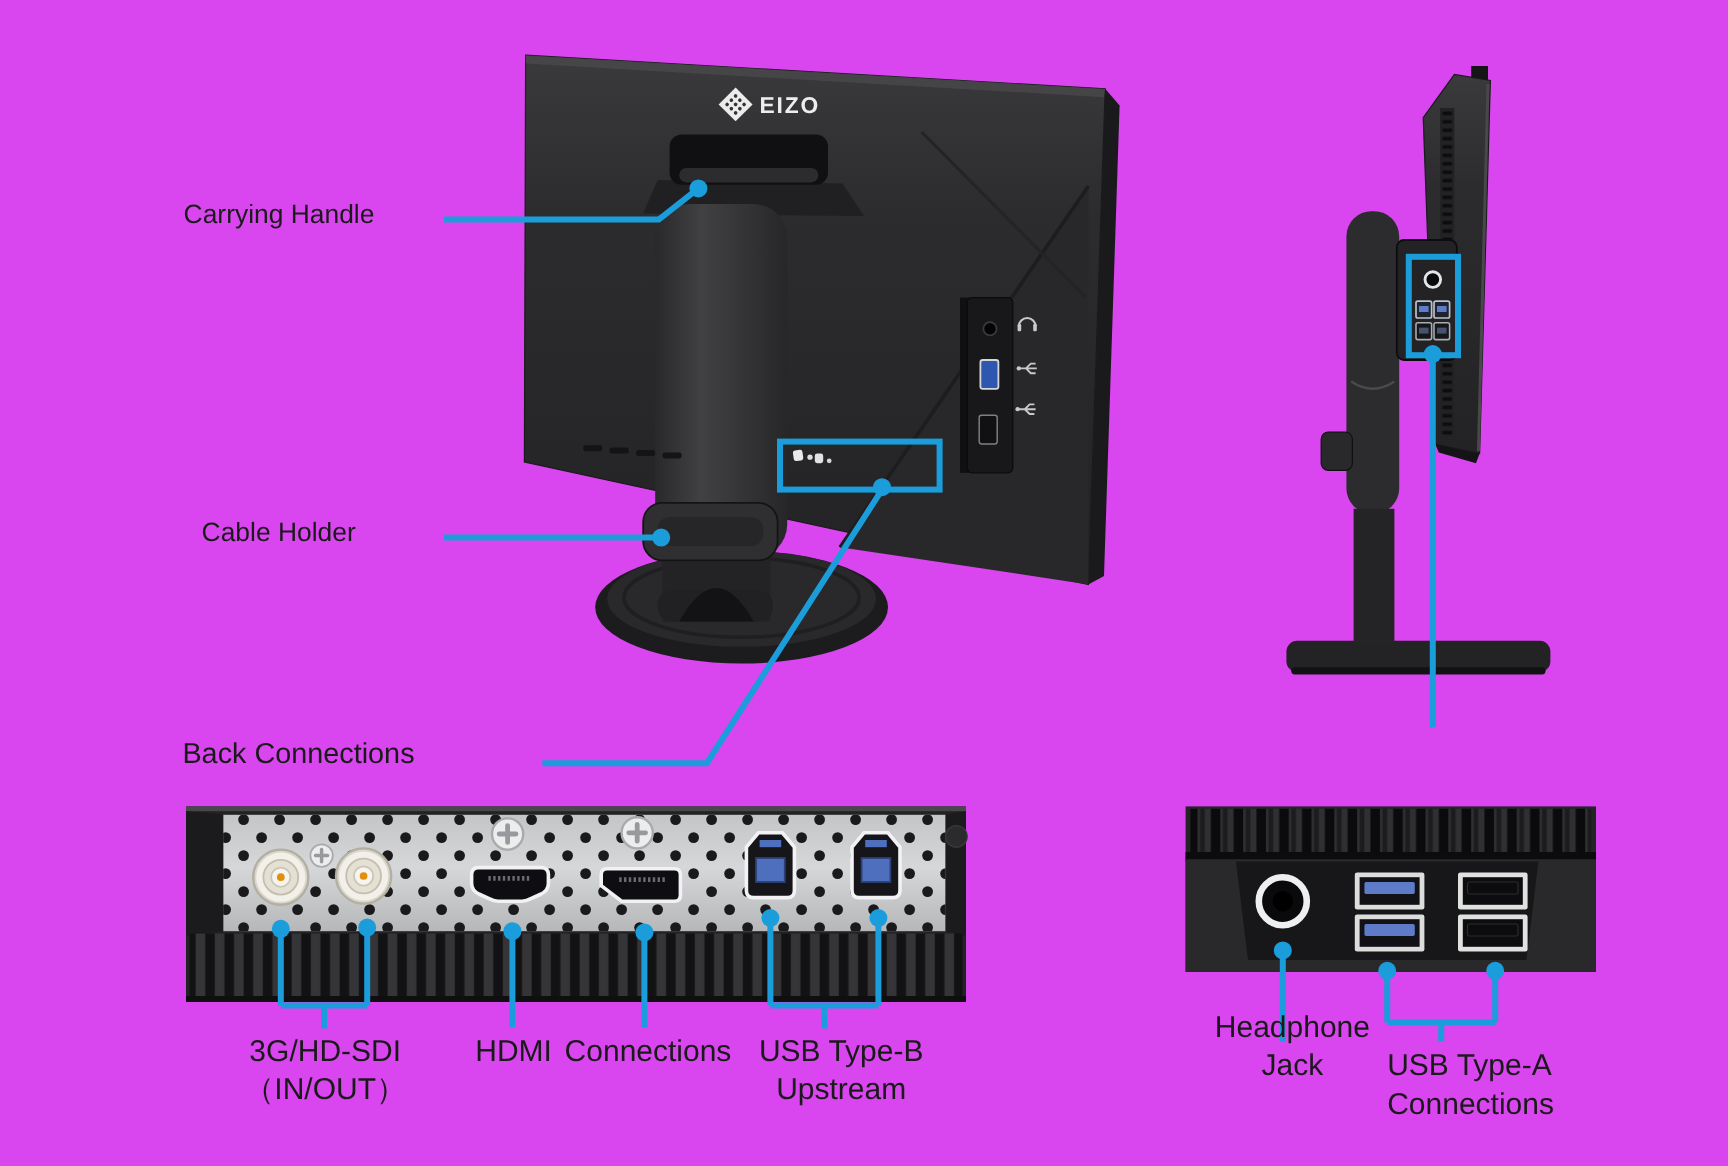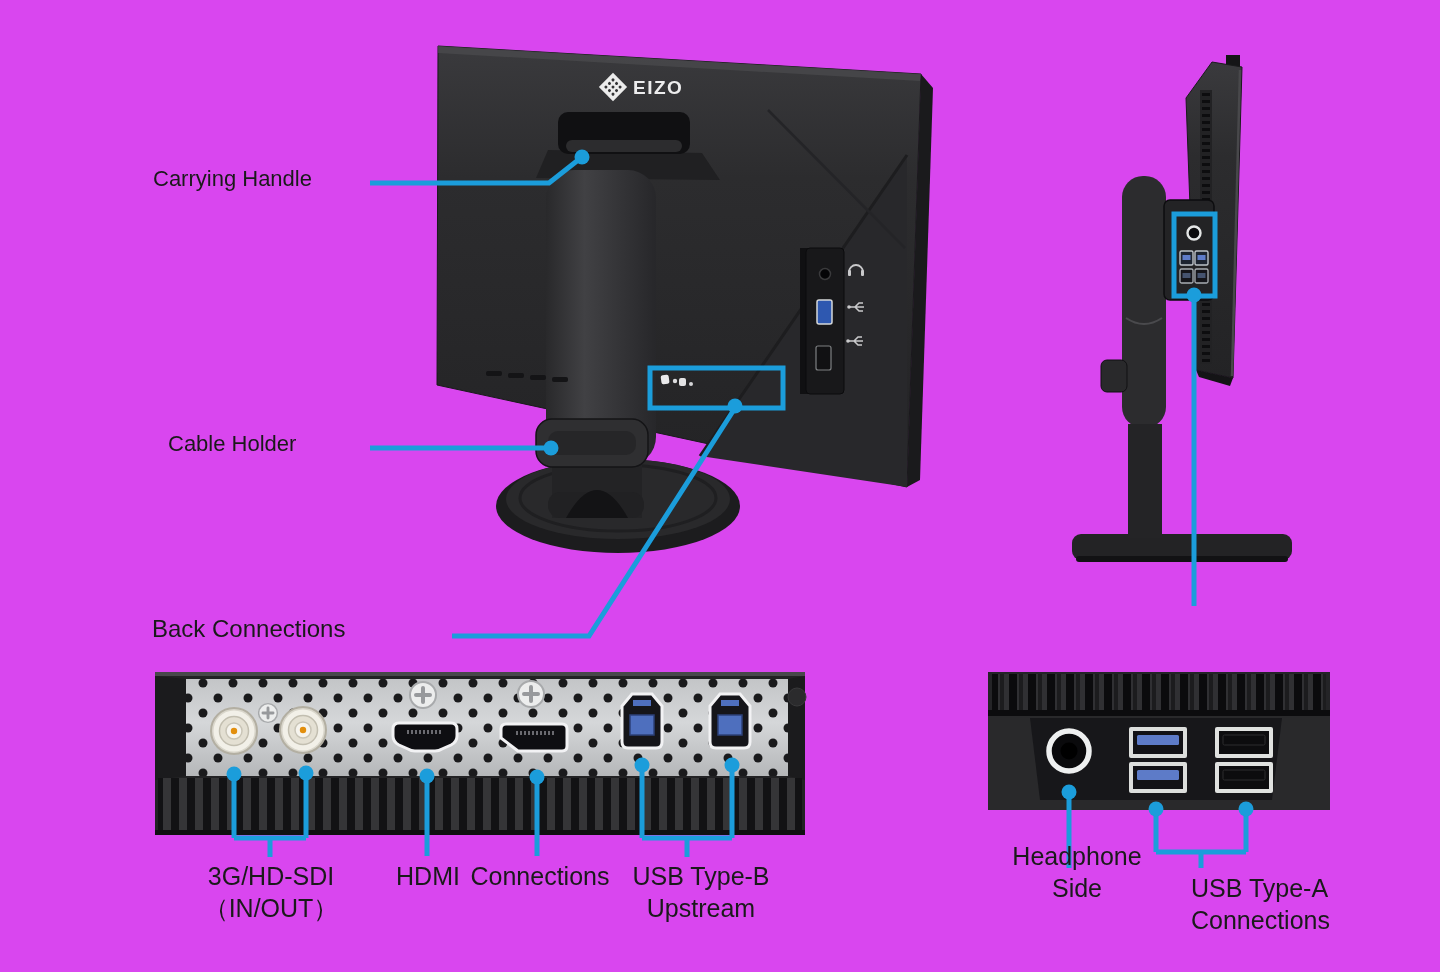--- a/index.html
+++ b/index.html
@@ -11,21 +11,21 @@
   .lbl {
     position:absolute; color:#1a1a1a; white-space:nowrap;
     font-family:"Liberation Sans", sans-serif;
   }
   .main    { font-size:22px; }
   .heading { font-size:24px; }
   .port-label {
     position:absolute; font-size:25px; line-height:32px; text-align:center;
     color:#1a1a1a; font-family:"Liberation Sans", sans-serif;
   }
-  .port-label.left-align { text-align:left;margin-left:35px; }
+  .port-label.left-align { text-align:left; }
 </style>
 </head>
 <body>
 
 <div class="canvas">
 
 <svg width="1440" height="972" viewBox="0 0 1440 972">
   <defs>
     <linearGradient id="slabG" x1="0" y1="0" x2="0" y2="1">
       <stop offset="0" stop-color="#3a3a3d"></stop>
@@ -305,21 +305,21 @@
   <div>Connections</div>
 </div>
 
 <div class="port-label" style="left:601px; top:860px; width:200px;">
   <div>USB Type-B</div>
   <div>Upstream</div>
 </div>
 
 <div class="port-label" style="left:977px; top:840px; width:200px;">
   <div>Headphone</div>
-  <div>Side</div>
+  <div>Jack</div>
 </div>
 
 <div class="port-label left-align" style="left:1156px; top:872px; width:220px;">
   <div>USB Type-A</div>
   <div>Connections</div>
 </div>
 
 </div>
 
 </body></html>

